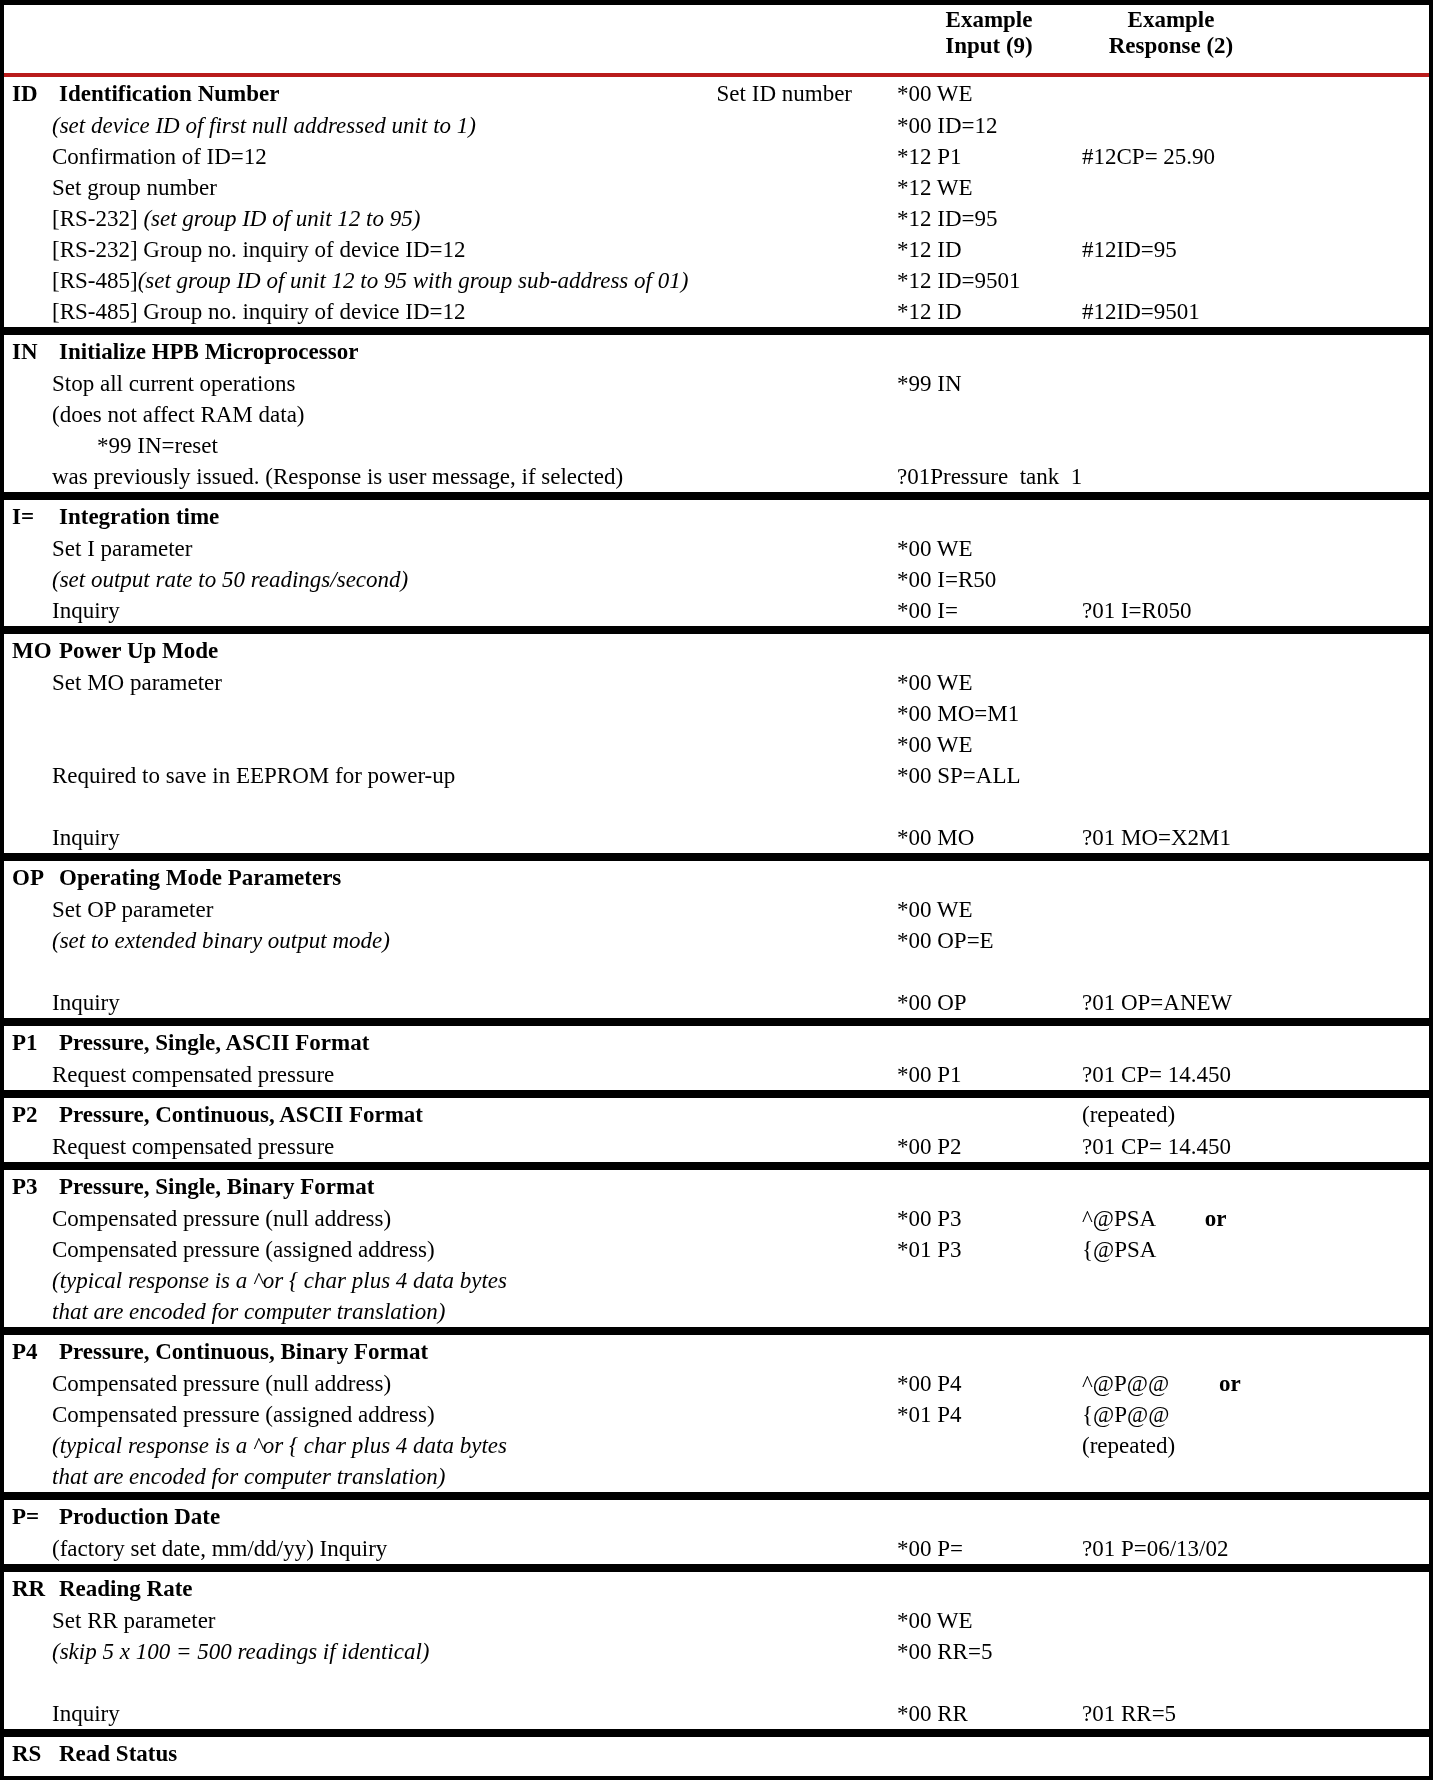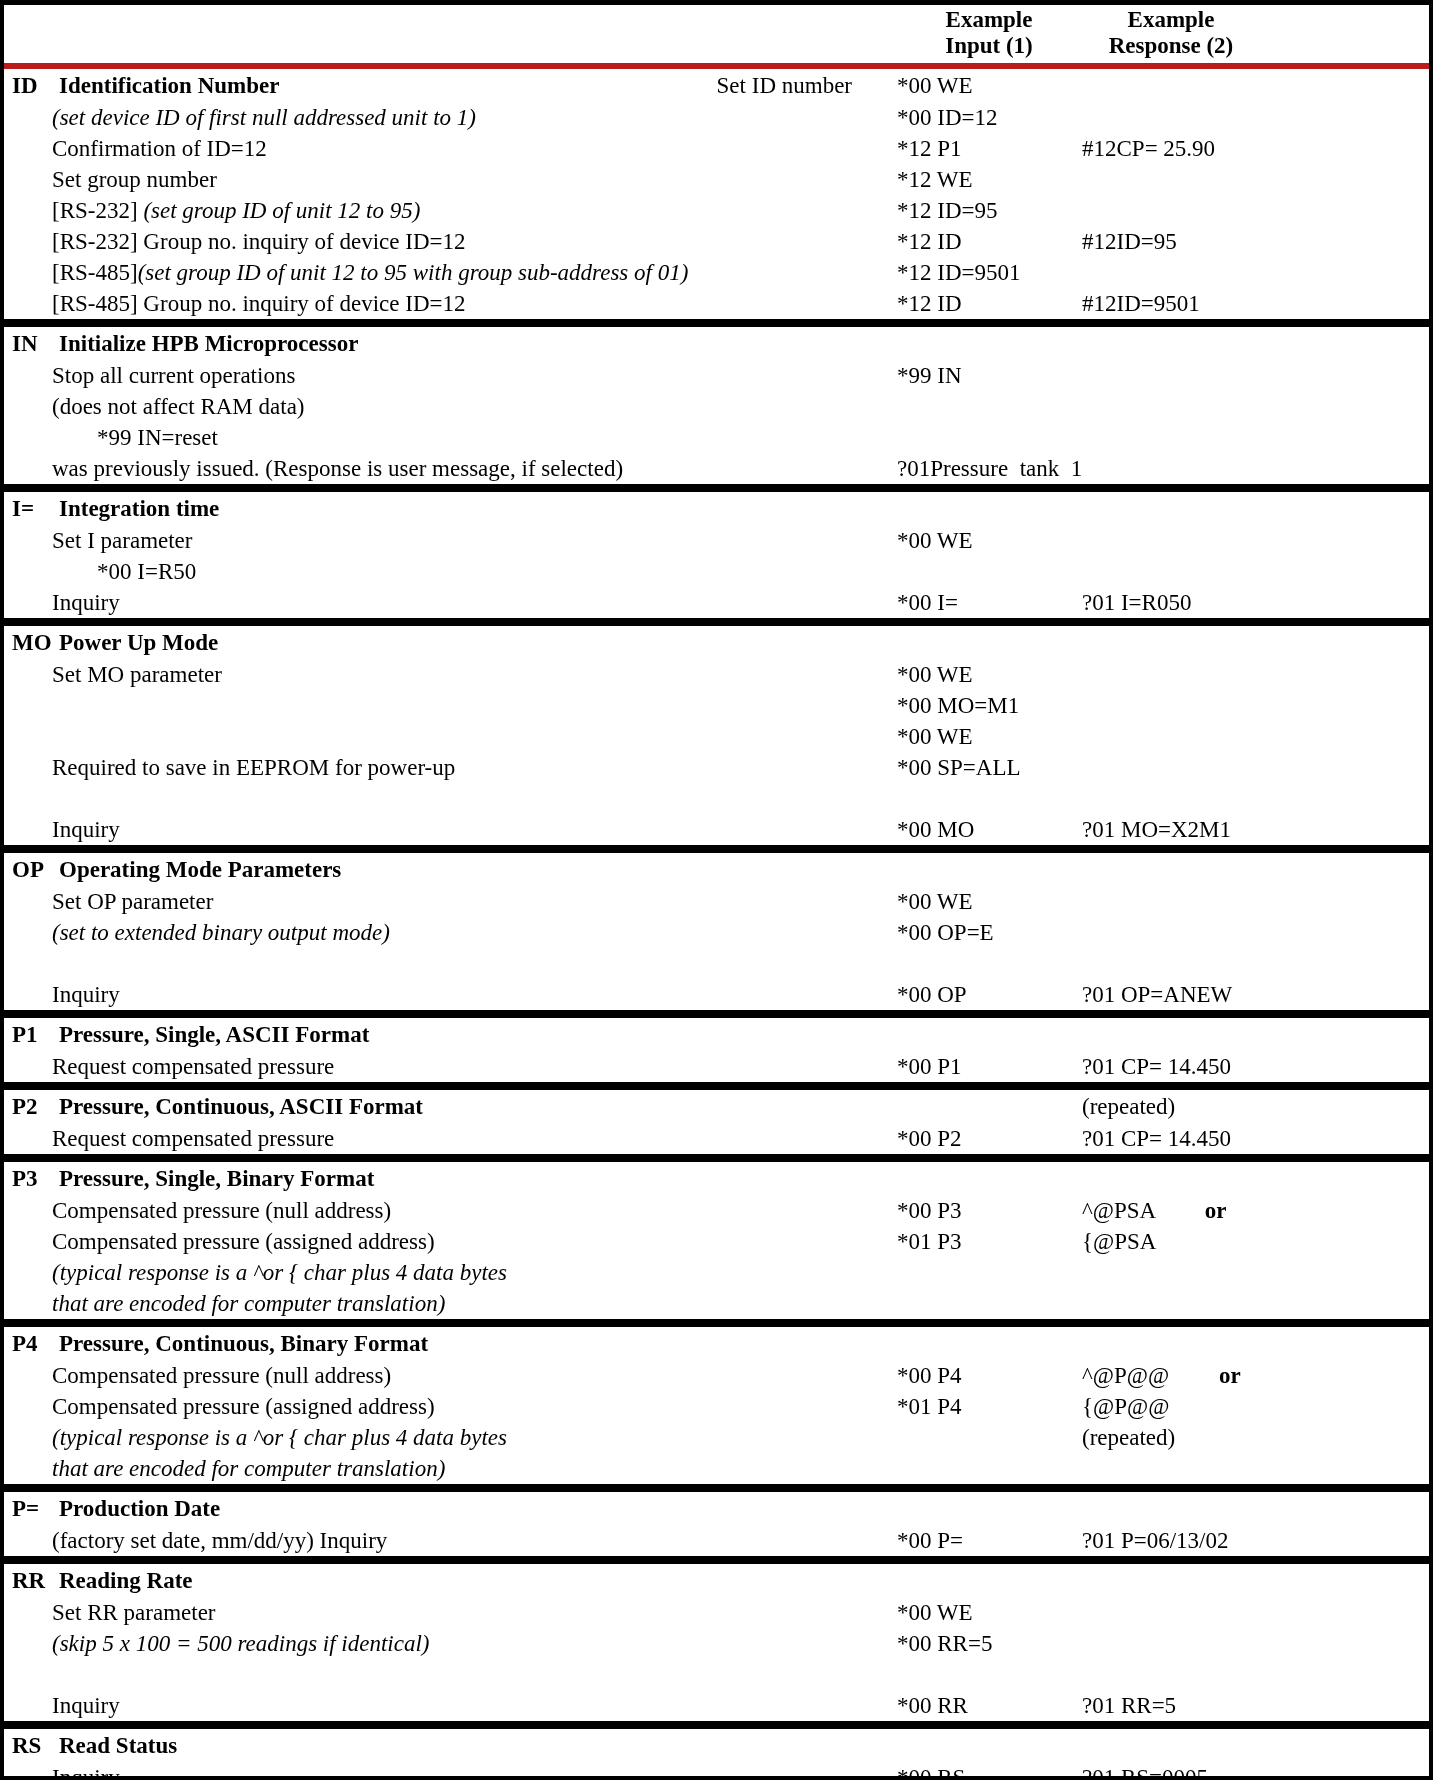--- a/index.html
+++ b/index.html
@@ -15,22 +15,22 @@
     border: 4px solid #000000;
     border-top-width: 5px;
     font-family: "Liberation Serif", "DejaVu Serif", serif;
     font-size: 23px;
     overflow: hidden;
   }
 
   
   .hdr {
     position: relative;
-    height: 64px;
-    border-bottom: 6px solid #b91c1c;
+    height: 72px;
+    border-bottom: 4px solid #b91c1c;
     padding-left: 36px;
   }
   .hdr .hcol {
     position: absolute;
     top: 2px;
     text-align: center;
     font-weight: bold;
     font-size: 23px;
     line-height: 26px;
   }
@@ -77,21 +77,21 @@
   .cell.resp b { font-weight: bold; margin-left: 44px; }
 </style>
 </head>
 <body>
 
 <div class="page">
 
   <div class="hdr">
     <div class="hcol input">
       <div>Example</div>
-      <div>Input (1)</div>
+      <div>Input (9)</div>
     </div>
     <div class="hcol response">
       <div>Example</div>
       <div>Response (2)</div>
     </div>
   </div>
 
   <div id="sections">
       <section class="sec first">
         <div class="row title-row">
@@ -211,20 +211,23 @@
         <div class="row">
           <div class="cell code"></div>
           <div class="cell desc">
             <span class="dtext"><span>Set I parameter</span></span>
           </div>
           <div class="cell input">*00 WE</div>
           <div class="cell resp"></div>
         </div>
         <div class="row">
           <div class="cell code"></div>
+          <div class="cell desc">
+            <span class="dtext"><span class="it">(set output rate to 50 readings/second)</span></span>
+          </div>
           <div class="cell input">*00 I=R50</div>
           <div class="cell resp"></div>
         </div>
         <div class="row">
           <div class="cell code"></div>
           <div class="cell desc">
             <span class="dtext"><span>Inquiry</span></span>
           </div>
           <div class="cell input">*00 I=</div>
           <div class="cell resp"><span>?01 I=R050</span></div>

